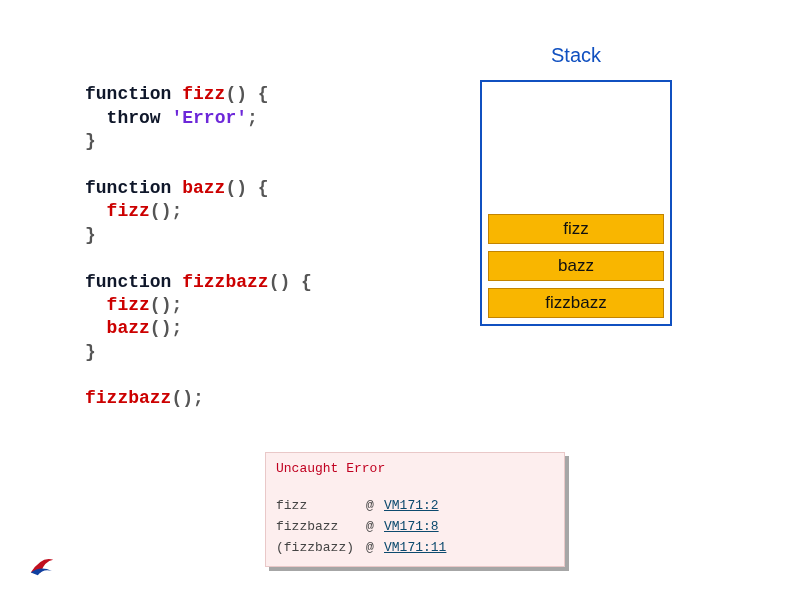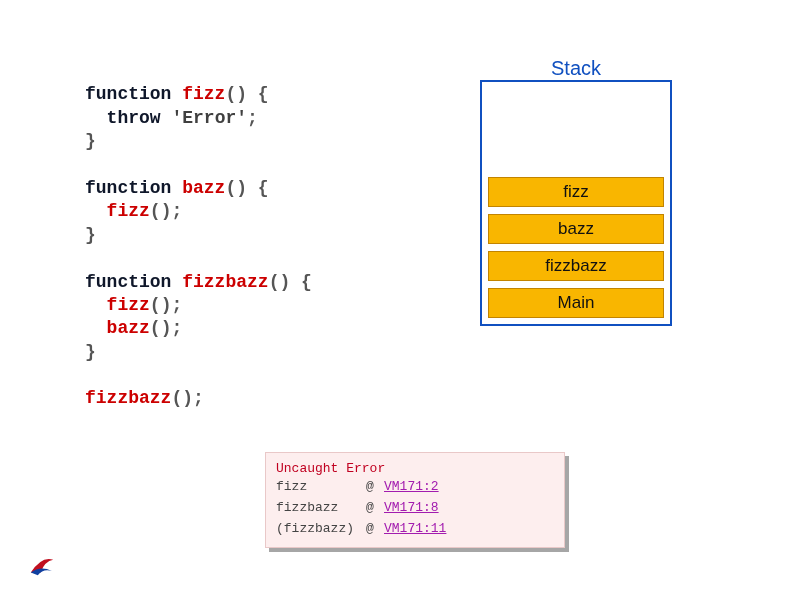--- a/index.html
+++ b/index.html
@@ -18,26 +18,26 @@
     font-family: Consolas, "Courier New", monospace;
     font-size: 18px;
     line-height: 1.3;
     font-weight: bold;
     white-space: pre;
     color: #333;
   }
   .kw   { color: #0f172a; }     
   .fn   { color: #cc0000; }     
   .pn   { color: #555; }        
-  .str  { color: #404040; }     
+  .str  { color: #6d28d9; }     
 
   .stack-label {
     position: absolute;
     left: 480px;
-    top: 57px;
+    top: 44px;
     width: 192px;
     text-align: center;
     color: #1050c0;
     font-size: 20px;
     font-weight: 400;
     font-family: "Trebuchet MS", "Segoe UI", sans-serif;
   }
   .stack-box {
     position: absolute;
     left: 480px;
@@ -73,25 +73,25 @@
     top: 452px;
     width: 278px;
     background: #fdeeee;
     border: 1px solid #e9c8c8;
     box-shadow: 4px 4px 0 rgba(0,0,0,0.35);
     font-family: Consolas, "Courier New", monospace;
     font-size: 13px;
     padding: 8px 10px 8px 10px;
     color: #444;
   }
-  .console .err-title { color: #c00020; margin-bottom: 1px; }
+  .console .err-title { color: #c00020; margin-bottom: 20px; }
   .console .row { display: flex; gap: 6px; line-height: 1.6; }
   .console .row .name  { width: 84px; }
   .console .row .at    { width: 12px; }
-  .console .row .loc   { color: #a21caf; text-decoration: underline; text-align: right; }
+  .console .row .loc   { color: #0c4a6e; text-decoration: underline; text-align: right; }
 
   .logo {
     position: absolute;
     left: 28px;
     bottom: 22px;
     width: 28px;
     height: 28px;
   }
 </style>
 </head>
@@ -113,21 +113,20 @@
 <span></span>
 <span class="fn">fizzbazz</span><span class="pn">();</span>
 </div>
 
 <div class="stack-label">Stack</div>
 <div class="stack-box">
   <div class="stack-inner">
     <div class="frame">fizz</div>
     <div class="frame">bazz</div>
     <div class="frame">fizzbazz</div>
-    <div class="frame">Main</div>
   </div>
 </div>
 
 <div class="console">
   <div class="err-title">Uncaught Error</div>
   <div class="row">
     <span class="name">fizz</span>
     <span class="at">@</span>
     <span class="loc">VM171:2</span>
   </div>

